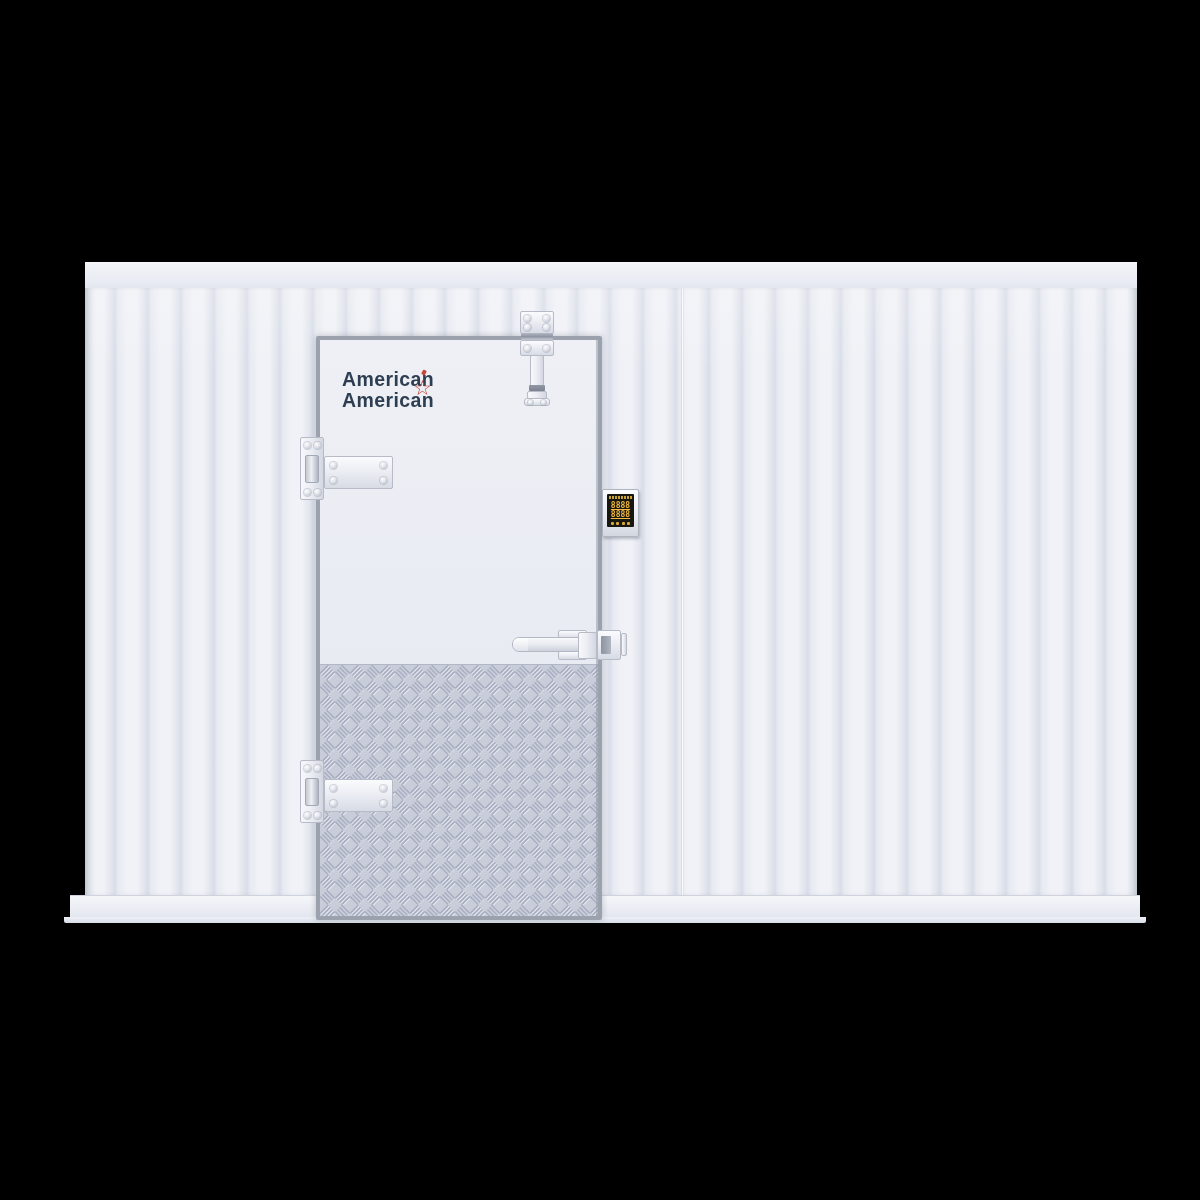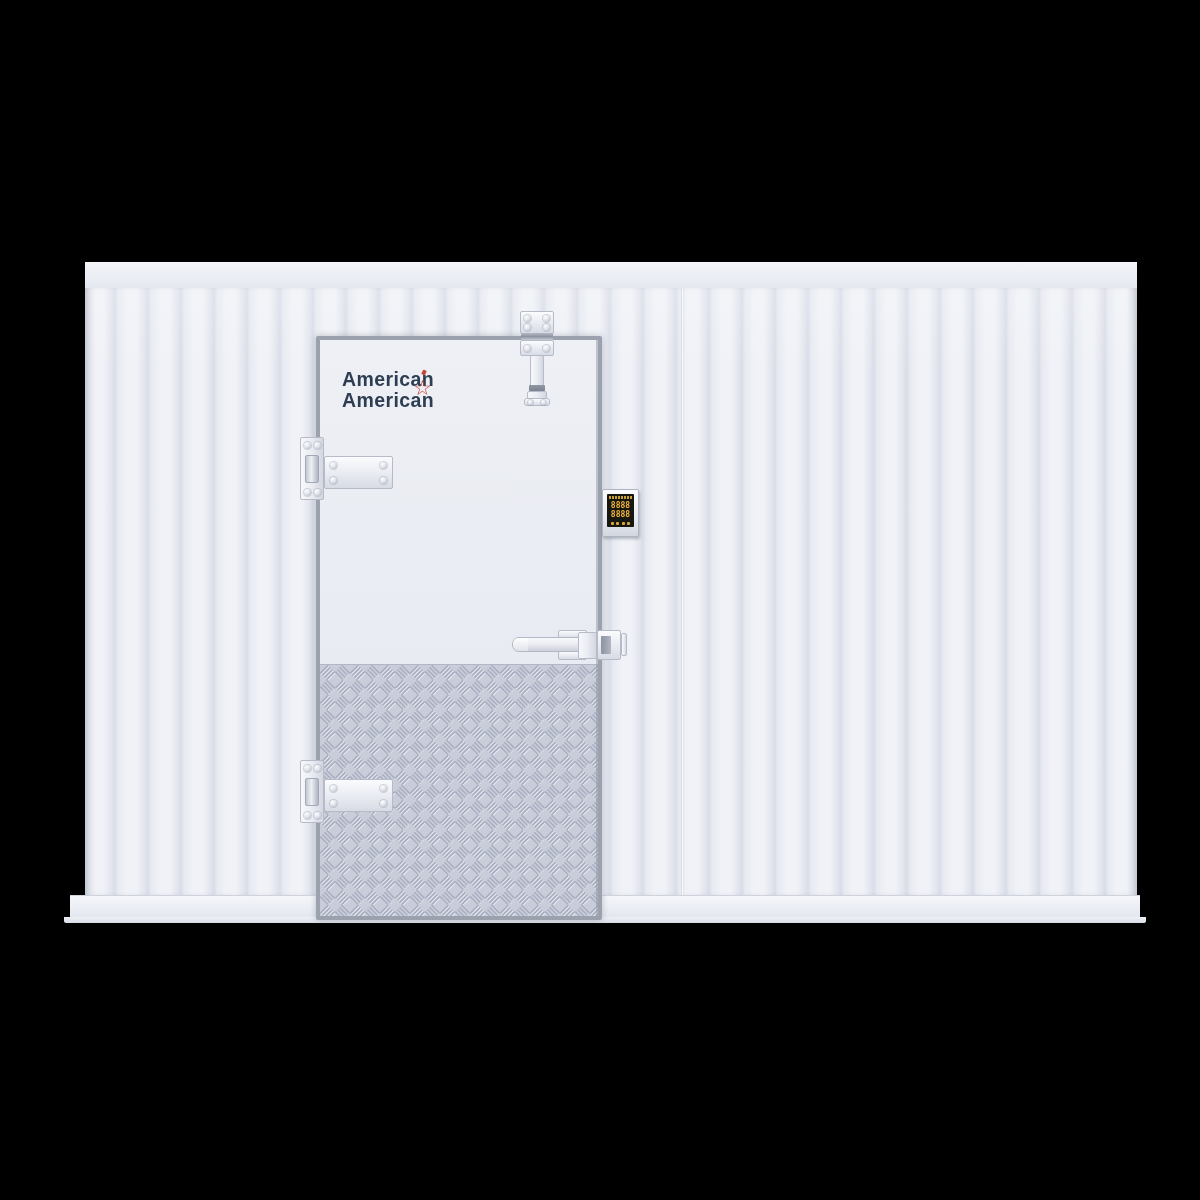--- a/index.html
+++ b/index.html
@@ -90,21 +90,21 @@
   .controller{position:absolute;left:602px;top:489px;width:37px;height:48px;
     background:linear-gradient(180deg,#fbfcfe 0%,#e9ebf1 60%,#d3d7e0 100%);
     border:1px solid #aeb4c0;border-radius:2px;box-sizing:border-box;
     box-shadow:1px 2px 3px rgba(70,76,92,.35);}
   .controller-screen{position:absolute;left:4px;top:4px;width:27px;height:33px;
     background:#17160f;border-radius:1px;overflow:hidden;}
   .controller-label{position:absolute;left:2px;top:2px;width:23px;height:3px;
     background:repeating-linear-gradient(90deg,#c9a433 0 2px,#17160f 2px 3px);}
   .controller-row{position:absolute;left:0;width:100%;text-align:center;
     font-family:"DejaVu Sans Mono", monospace;font-weight:bold;font-size:8px;
-    line-height:8px;color:#f2b73e;letter-spacing:0;}
+    line-height:8px;color:#f2b73e;letter-spacing:0;text-decoration:underline;}
   .controller-row.r1{top:8px;}
   .controller-row.r2{top:17px;}
   .controller-buttons{position:absolute;left:4px;top:28px;width:19px;height:4px;
     display:flex;justify-content:space-between;}
   .controller-button{width:3px;height:3px;background:#d8a93a;border-radius:1px;}
 </style>
 </head>
 <body>
 
 <div id="stage">

